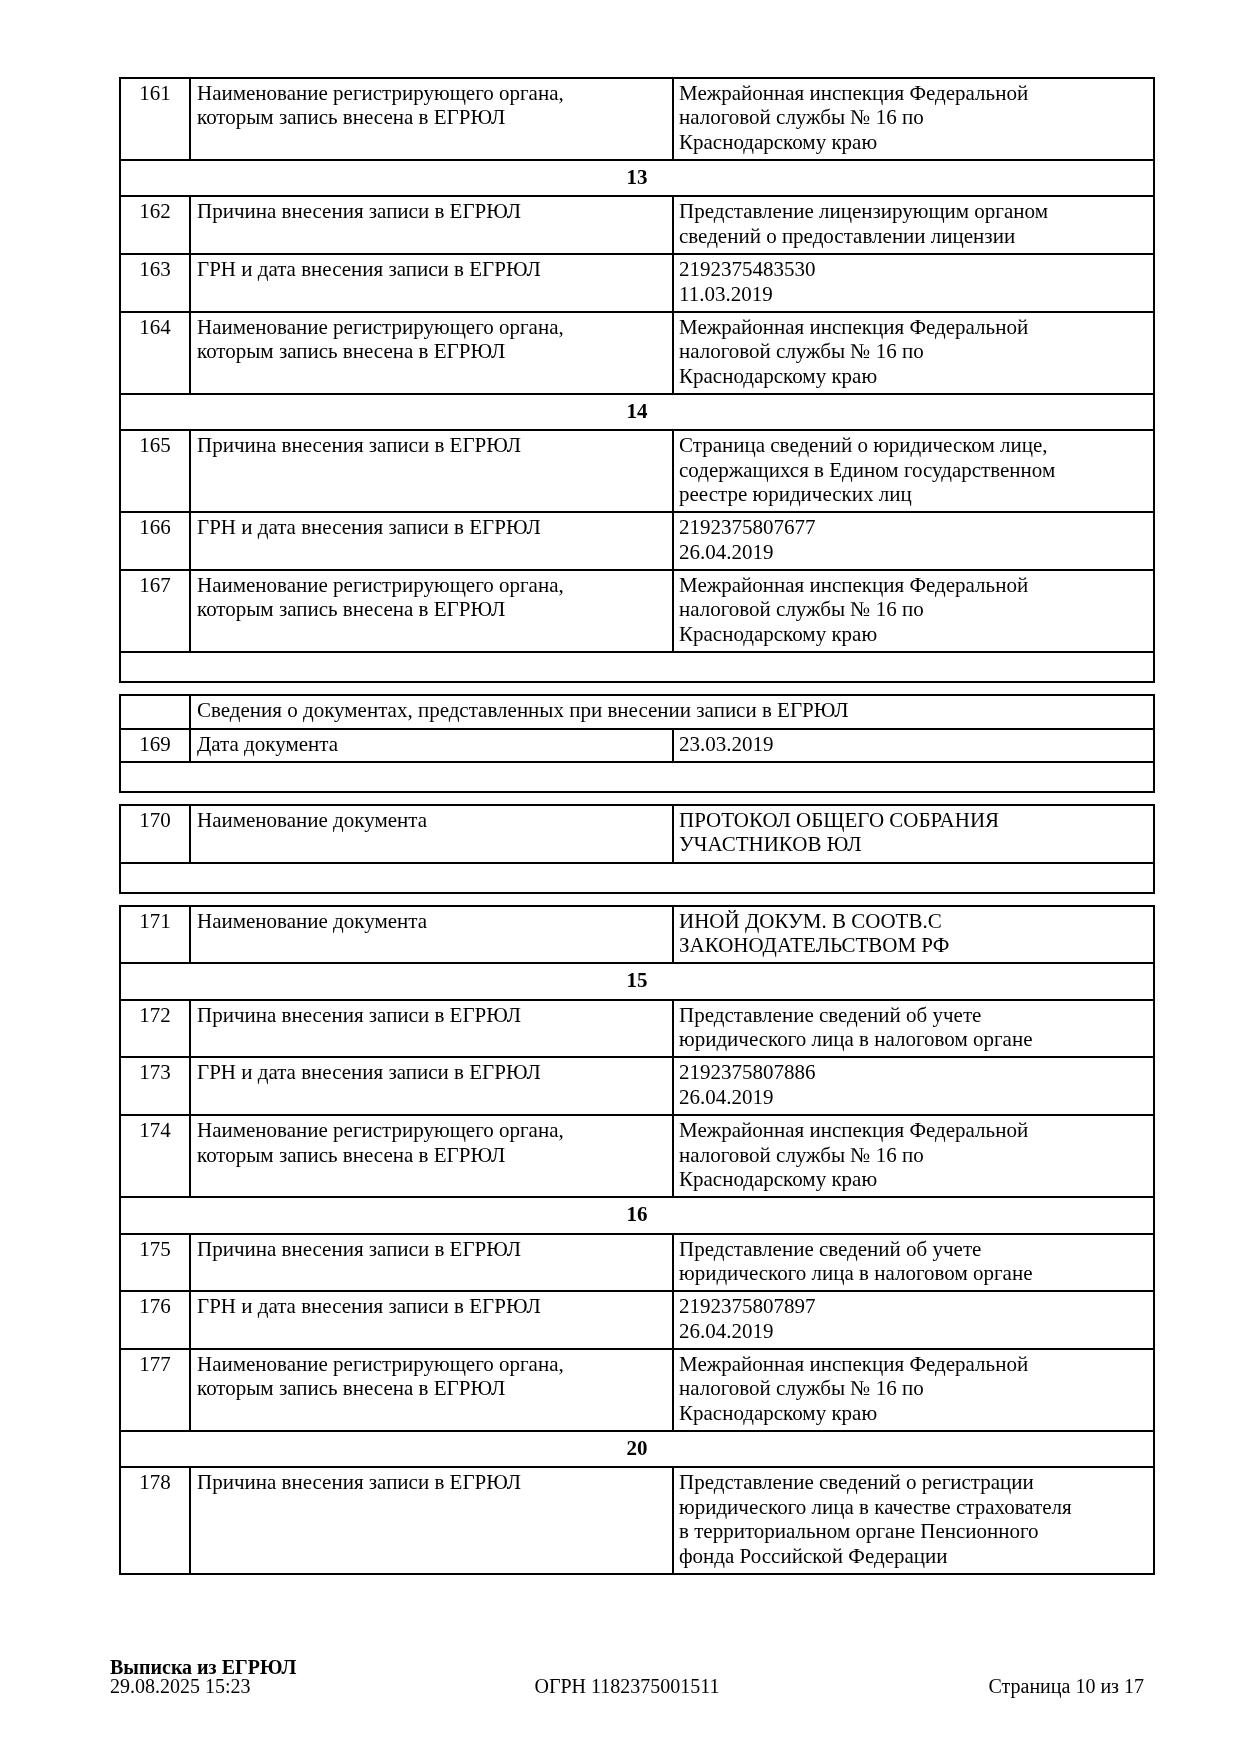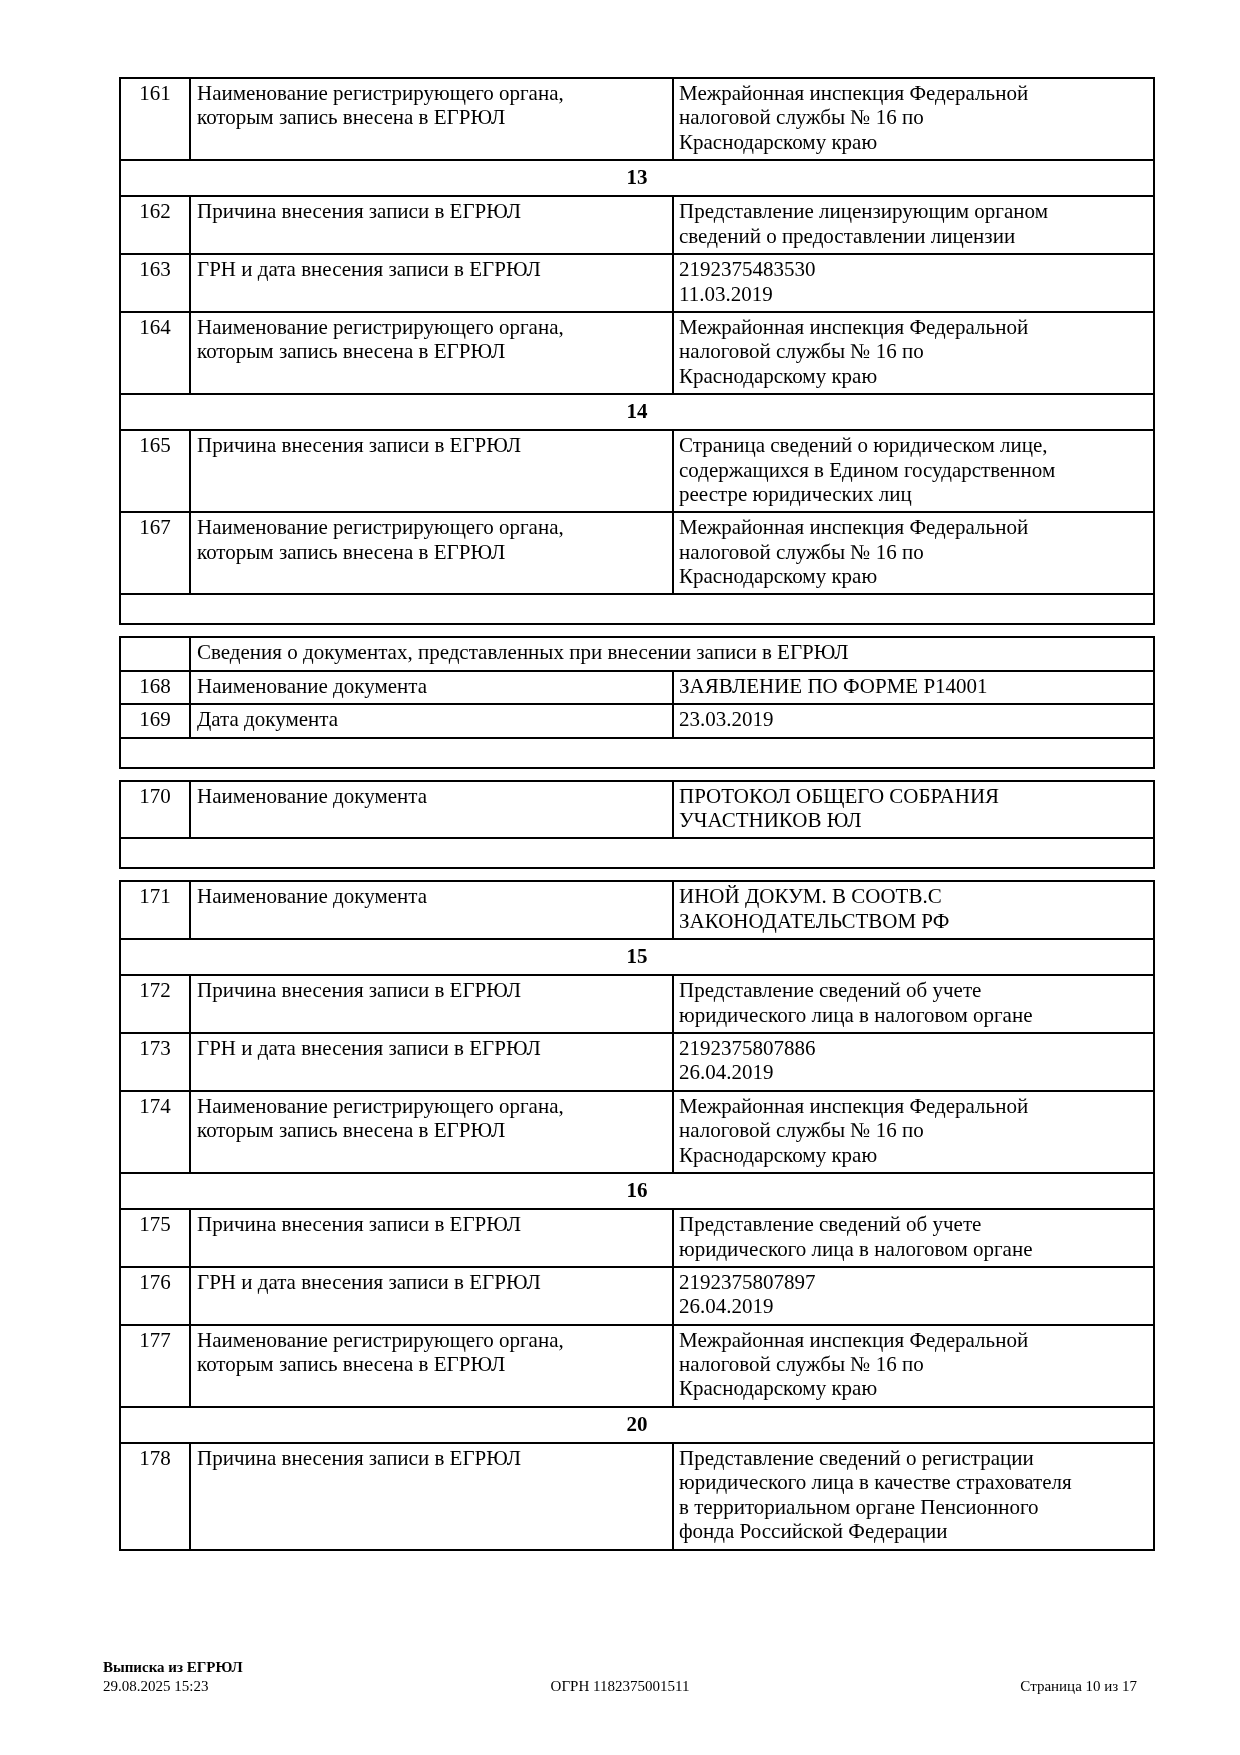--- a/index.html
+++ b/index.html
@@ -23,22 +23,22 @@
     font-size:21px;line-height:1.16;
     word-wrap:break-word;
   }
   td.num{text-align:center;padding:2px 2px 4px 2px;}
   td.lbl{padding:2px 8px 5px 6px;white-space:pre-line;margin-left:46px;}
   td.val{padding:2px 17px 5px 5px;white-space:pre-line;margin-top:12px;}
   td.sec{text-align:center;font-weight:bold;padding:4px 0 6px 0;}
   td.emp{height:26px;}
   td.hdr{padding:2px 6px 5px 6px;}
   .footer{
-    position:absolute;left:103px;top:1650px;width:1034px;height:46px;
-    font-size:15px;
+    position:absolute;left:110px;top:1650px;width:1034px;height:46px;
+    font-size:20px;
   }
   .footer div{line-height:19px;}
   .f-left{position:absolute;left:0;bottom:0;}
   .f-title{font-weight:bold;}
   .f-center{position:absolute;left:0;right:0;bottom:0;text-align:center;}
   .f-right{position:absolute;right:0;bottom:0;text-align:center;}
 </style>
 </head>
 <body>
 
@@ -86,20 +86,26 @@
       <td class="sec" colspan="3">14</td>
     </tr>
     <tr>
       <td class="num">165</td>
       <td class="lbl">Причина внесения записи в ЕГРЮЛ</td>
       <td class="val">Страница сведений о юридическом лице,
 содержащихся в Едином государственном
 реестре юридических лиц</td>
     </tr>
     <tr>
+      <td class="num">166</td>
+      <td class="lbl">ГРН и дата внесения записи в ЕГРЮЛ</td>
+      <td class="val">2192375807677
+26.04.2019</td>
+    </tr>
+    <tr>
       <td class="num">167</td>
       <td class="lbl">Наименование регистрирующего органа,
 которым запись внесена в ЕГРЮЛ</td>
       <td class="val">Межрайонная инспекция Федеральной
 налоговой службы № 16 по
 Краснодарскому краю</td>
     </tr>
     <tr>
       <td class="emp" colspan="3"></td>
     </tr>
@@ -109,25 +115,20 @@
   <table class="doc">
     <colgroup>
         <col style="width:70px">
         <col style="width:483px">
         <col style="width:481px">
       </colgroup>
     <tbody>
         <tr>
       <td class="num"></td>
       <td class="hdr" colspan="2">Сведения о документах, представленных при внесении записи в ЕГРЮЛ</td>
-    </tr>
-    <tr>
-      <td class="num">168</td>
-      <td class="lbl">Наименование документа</td>
-      <td class="val">ЗАЯВЛЕНИЕ ПО ФОРМЕ Р14001</td>
     </tr>
     <tr>
       <td class="num">169</td>
       <td class="lbl">Дата документа</td>
       <td class="val">23.03.2019</td>
     </tr>
     <tr>
       <td class="emp" colspan="3"></td>
     </tr>
   </tbody>

